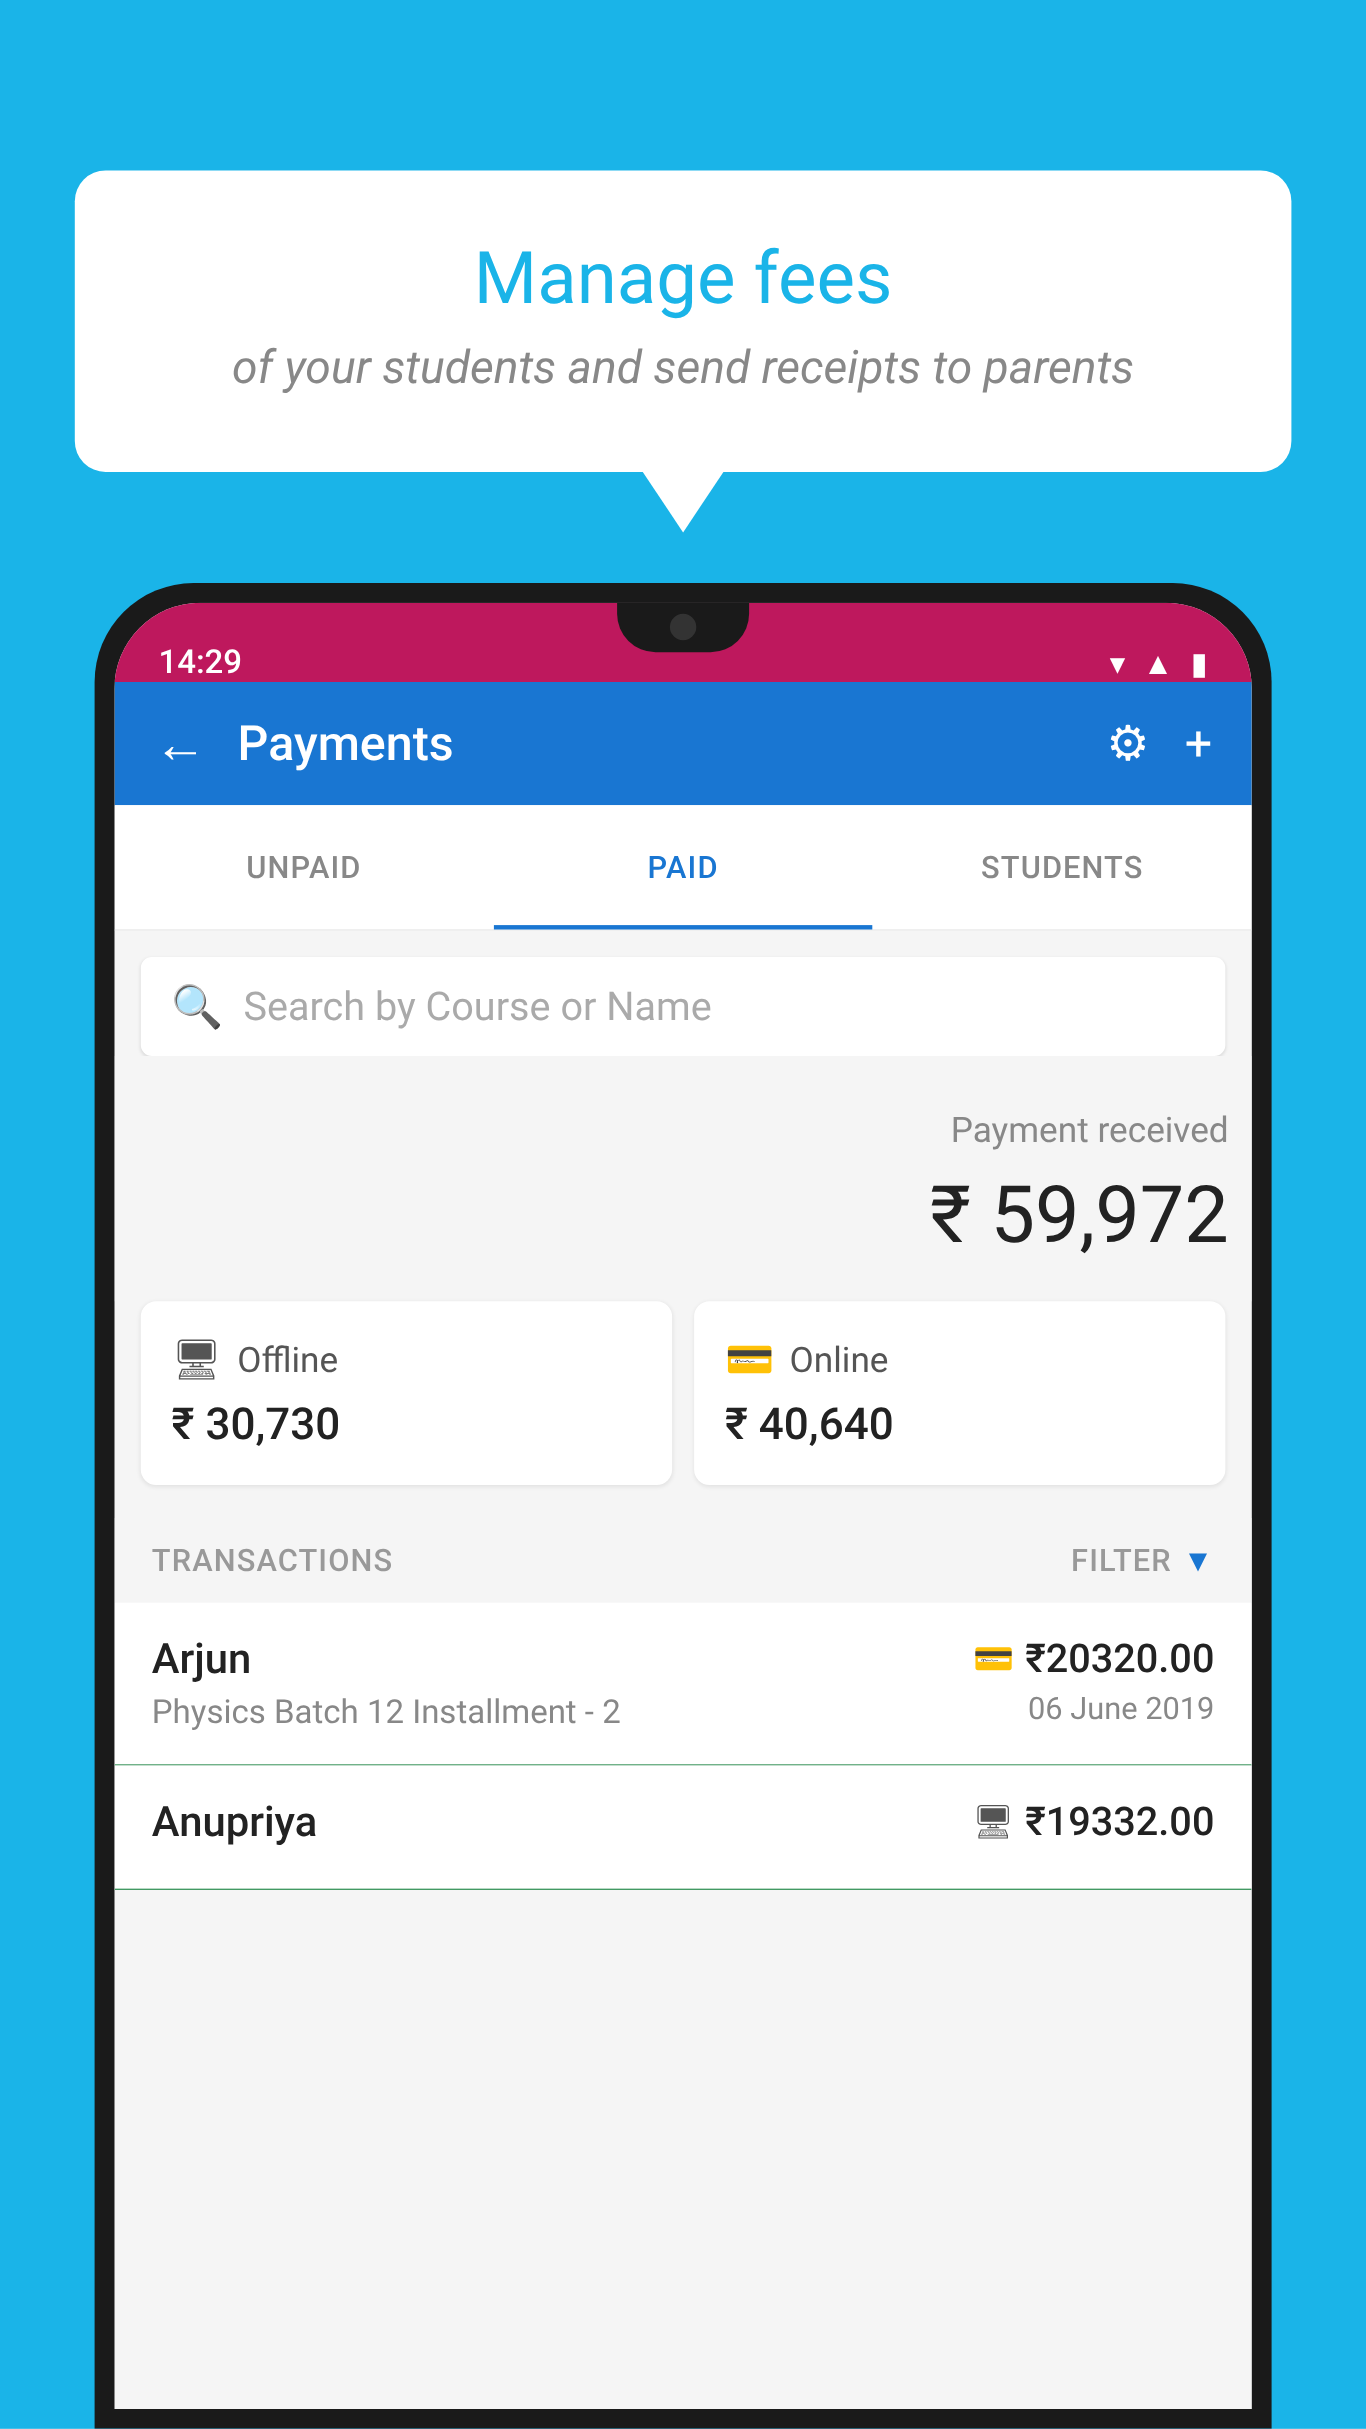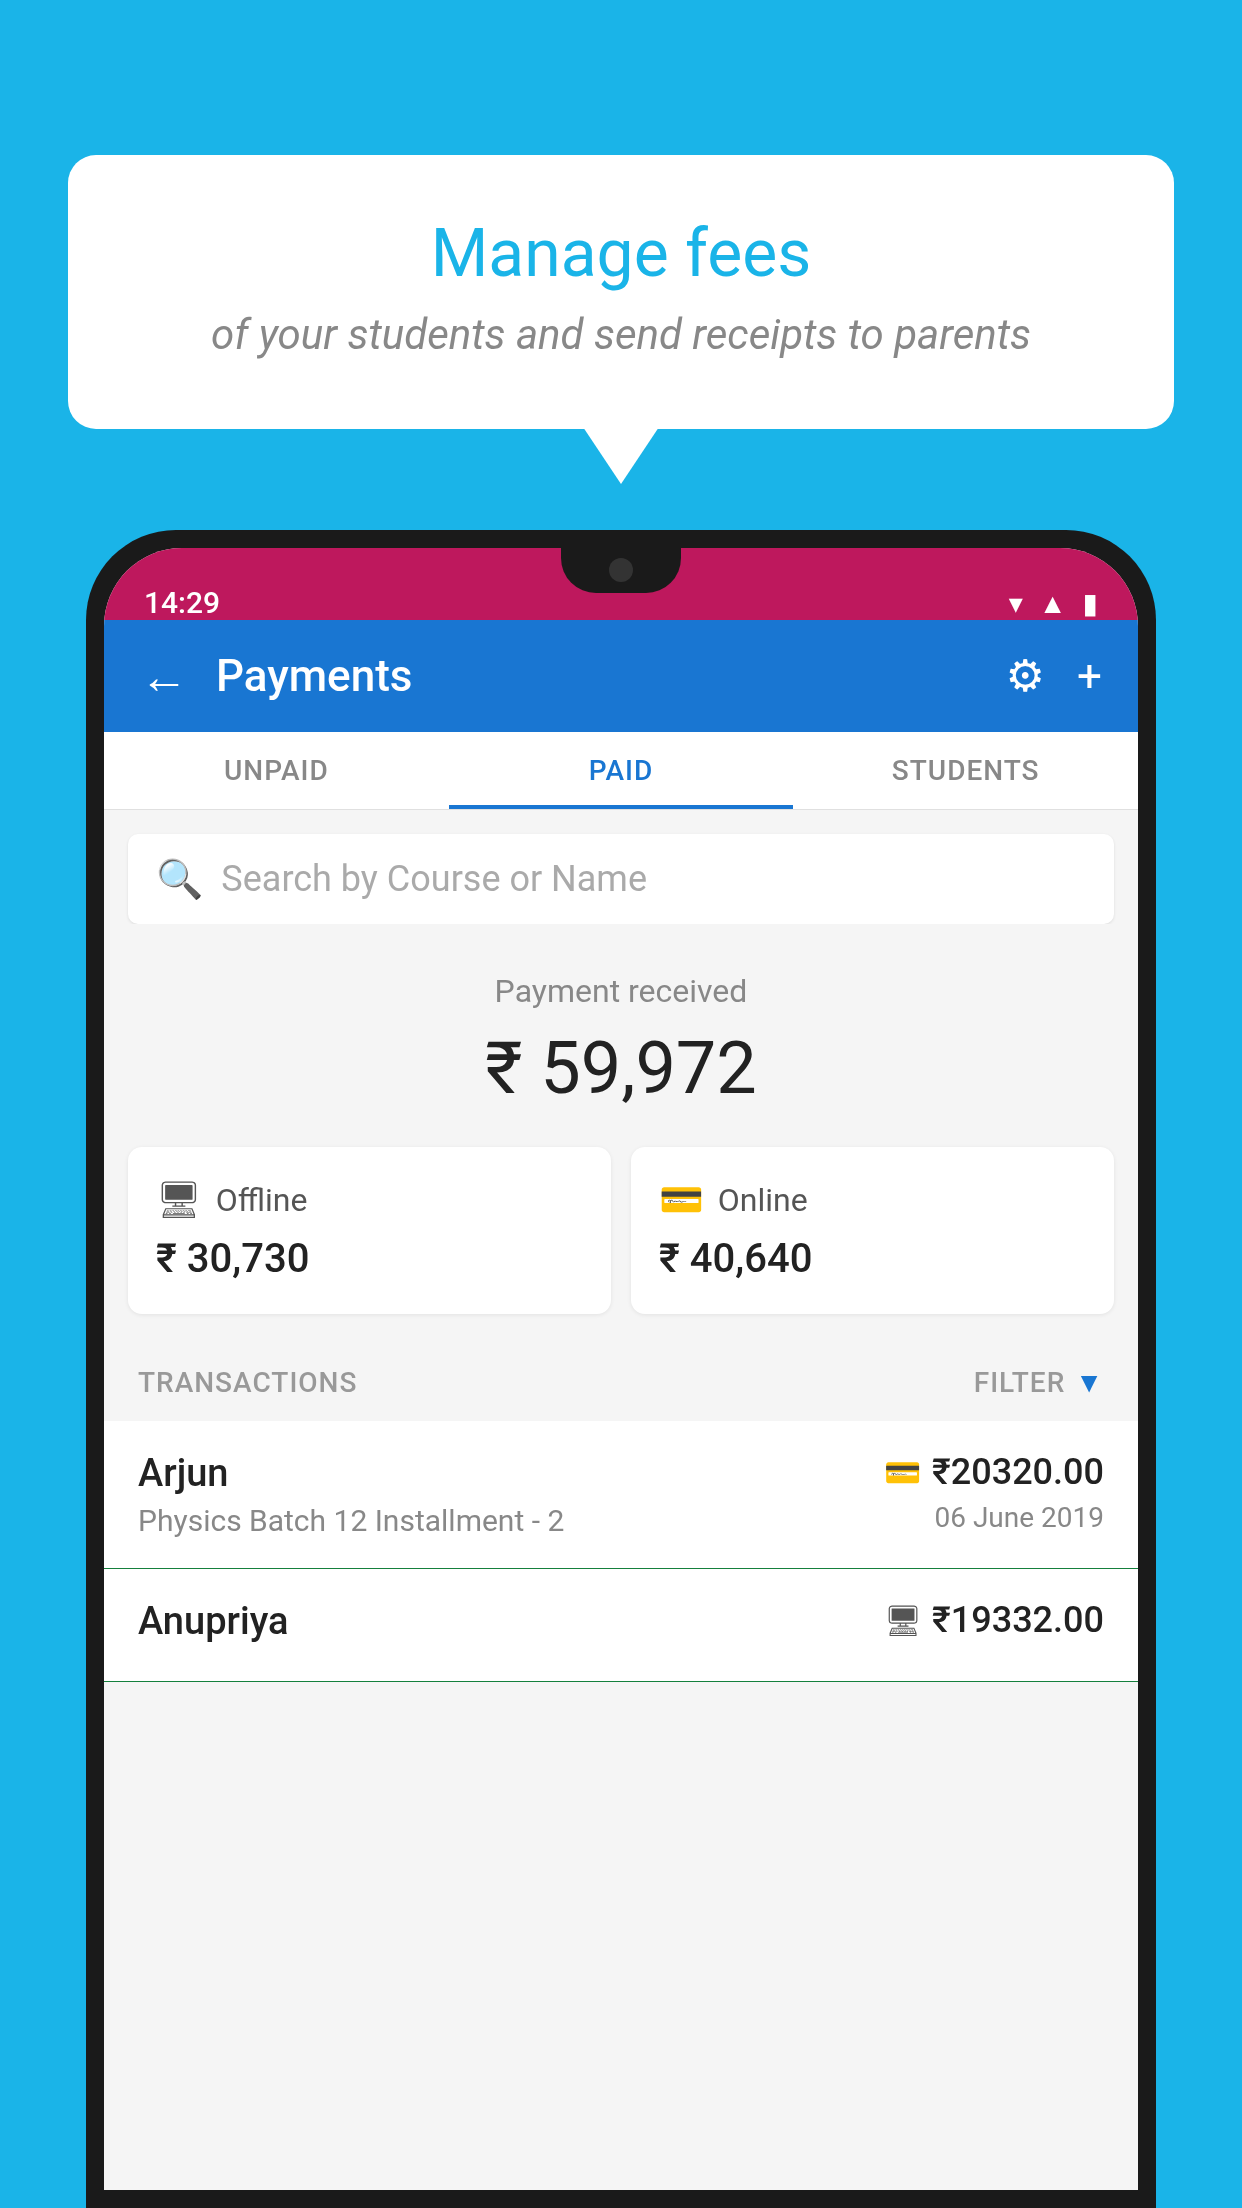--- a/index.html
+++ b/index.html
@@ -158,21 +158,21 @@
     .app-bar-icons span {
       color: white;
       font-size: 44px;
     }
 
     
     .tabs {
       background: white;
       display: flex;
       border-bottom: 1px solid #e0e0e0;
-      height: 78px;
+      height: 114px;
     }
 
     .tab {
       flex: 1;
       display: flex;
       align-items: center;
       justify-content: center;
       font-size: 28px;
       font-weight: 500;
       color: #888;
@@ -221,22 +221,22 @@
     }
 
     .search-placeholder {
       color: #aaa;
       font-size: 36px;
     }
 
     
     .payment-received {
       background: #f5f5f5;
-      padding: 48px 32px 36px;
-      text-align: center;
+      padding: 48px 21px 36px;
+      text-align: right;
     }
 
     .payment-label {
       color: #888;
       font-size: 32px;
       margin-bottom: 16px;
     }
 
     .payment-amount {
       font-size: 72px;

